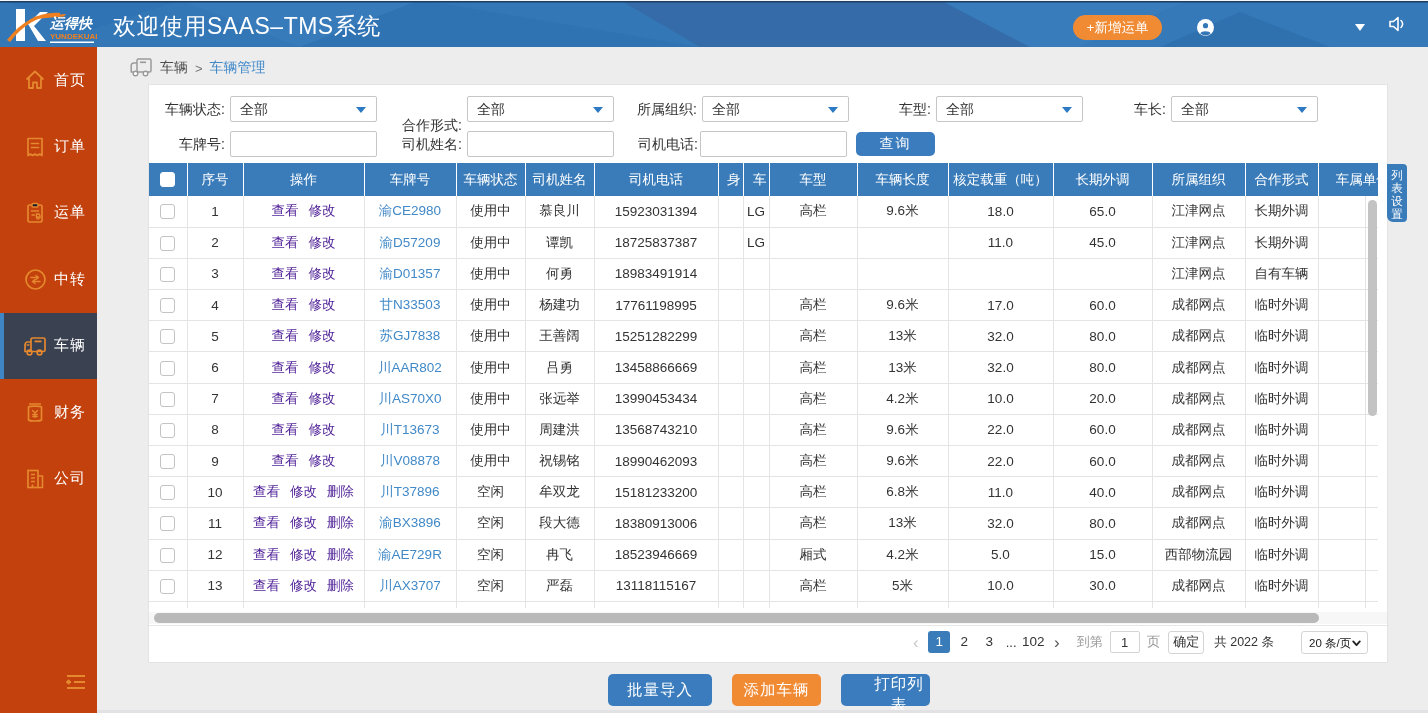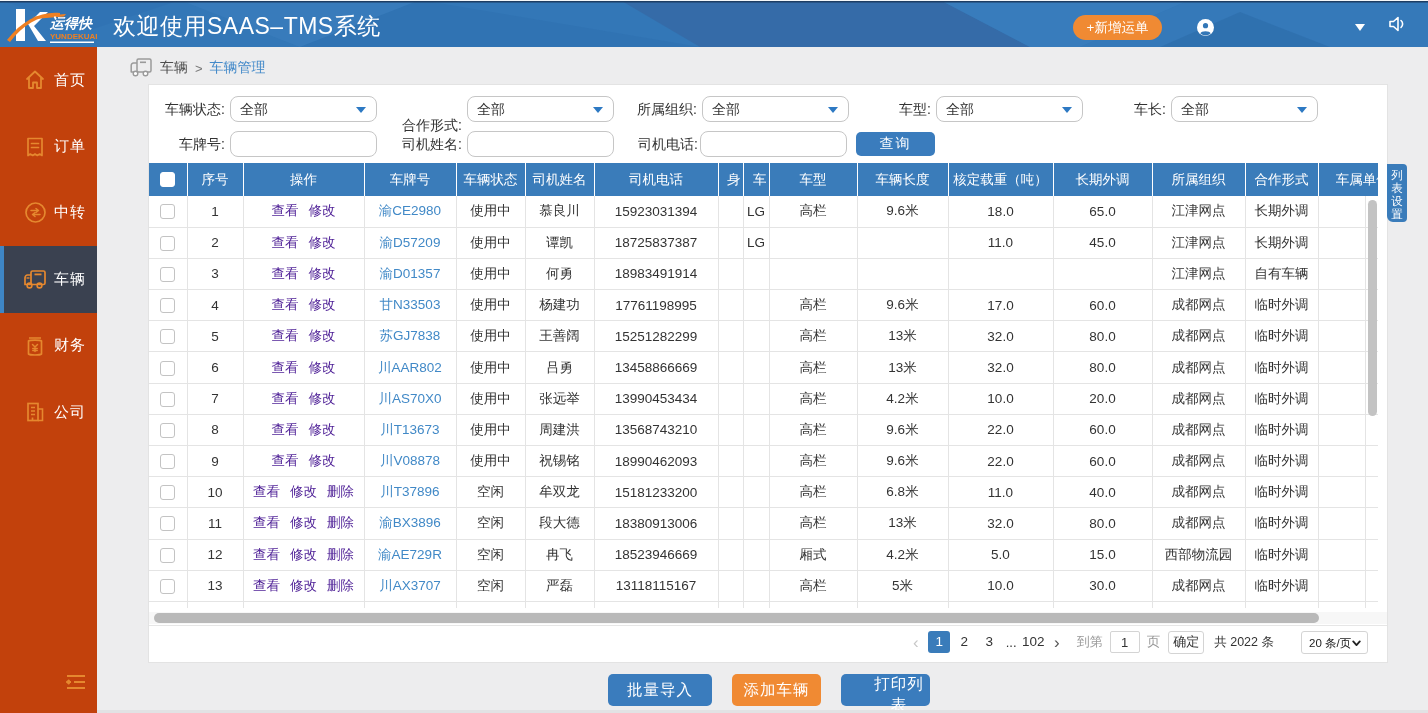--- a/index.html
+++ b/index.html
@@ -34,21 +34,21 @@
   .breadcrumb { position:absolute; left:129px; top:54px; height:28px; display:flex; align-items:center; }
   .breadcrumb .crumb-sep { color:#777; margin:0 7px; font-size:13px; }
   .crumb-root { color:#4d4d4d; font-size:14px; margin-left:4px; }
   .crumb-current { color:#4289c9; font-size:14px; cursor:pointer; }
 
   .panel { position:absolute; left:148px; top:84px; width:1240px; height:579px; background:#fff; border:1px solid #e3e3e3; }
 
   
   .filters { position:relative; height:79px; }
   .f-label { position:absolute; font-size:14px; color:#333; white-space:nowrap; transform:translateX(-100%); }
-  .f-select, .f-input { position:absolute; height:26px; width:147px; border:1px solid #c6c6c6; border-radius:8px; background:#fff; }
+  .f-select, .f-input { position:absolute; height:26px; width:147px; border:1px solid #c6c6c6; border-radius:2px; background:#fff; }
   .f-select { cursor:pointer; }
   .f-select .f-value { position:absolute; left:9px; top:4px; font-size:14px; color:#333; }
   .f-select .sel-caret { position:absolute; right:10px; top:10px; width:0; height:0; border-left:5.5px solid transparent; border-right:5.5px solid transparent; border-top:6.5px solid #2d79c3; }
   .f-input input { width:100%; height:100%; border:none; outline:none; padding:0 8px; font-size:14px; font-family:inherit; color:#333; background:transparent; }
   .btn-query { position:absolute; left:707px; top:47px; width:79px; height:24px; background:#3a7cbd; color:#fff; border:none; border-radius:5px; font-size:14px; font-family:inherit; cursor:pointer; letter-spacing:2px; }
 
   
   .thead-wrap { position:absolute; left:0; top:78px; width:1229px; height:33px; overflow:hidden; }
   .tbody-wrap { position:absolute; left:0; top:111px; width:1229px; height:412px; overflow:hidden; }
   table.grid { border-collapse:collapse; table-layout:fixed; }
@@ -158,20 +158,32 @@
     <span class="side-icon">
       <svg width="24" height="24" viewBox="0 0 24 24">
           <path d="M5 3.5 L19 3.5 L19 20.5 L16.7 19 L14.3 20.5 L12 19 L9.7 20.5 L7.3 19 L5 20.5 Z" fill="none" stroke="#e5882f" stroke-width="1.7" stroke-linejoin="round"></path>
           <line x1="8.5" y1="8.5" x2="15.5" y2="8.5" stroke="#e5882f" stroke-width="1.7" stroke-linecap="round"></line>
           <line x1="8.5" y1="12.5" x2="15.5" y2="12.5" stroke="#e5882f" stroke-width="1.7" stroke-linecap="round"></line>
         </svg>
     </span>
     <span class="side-label">订单</span>
   </div>
 
+  <div class="side-item">
+    <span class="side-icon">
+      <svg width="24" height="24" viewBox="0 0 24 24">
+          <rect x="5" y="4" width="14" height="17" rx="1.5" fill="none" stroke="#e5882f" stroke-width="1.7"></rect>
+          <rect x="9" y="2.5" width="6" height="3.5" rx="1" fill="#141b2a" stroke="#e5882f" stroke-width="1.5"></rect>
+          <line x1="8.5" y1="10" x2="15.5" y2="10" stroke="#e5882f" stroke-width="1.6" stroke-linecap="round"></line>
+          <path d="M8.5 14 L12 14 M13.5 13 L16 13 L17 15 L17 16.5 L13.5 16.5 Z" fill="none" stroke="#e5882f" stroke-width="1.4"></path>
+          <circle cx="15" cy="17" r="1.2" fill="none" stroke="#e5882f" stroke-width="1.2"></circle>
+        </svg>
+    </span>
+    <span class="side-label">运单</span>
+  </div>
 
   <div class="side-item">
     <span class="side-icon">
       <svg width="25" height="25" viewBox="0 0 25 25">
           <circle cx="12.5" cy="12.5" r="9.5" fill="none" stroke="#e5882f" stroke-width="1.7"></circle>
           <path d="M8 10.5 L14.5 10.5 M13 8.5 L15.5 10.5 L13 12.5" fill="none" stroke="#e5882f" stroke-width="1.5" stroke-linecap="round" stroke-linejoin="round"></path>
           <path d="M17 14.5 L10.5 14.5 M12 12.5 L9.5 14.5 L12 16.5" fill="none" stroke="#e5882f" stroke-width="1.5" stroke-linecap="round" stroke-linejoin="round"></path>
         </svg>
     </span>
     <span class="side-label">中转</span>

